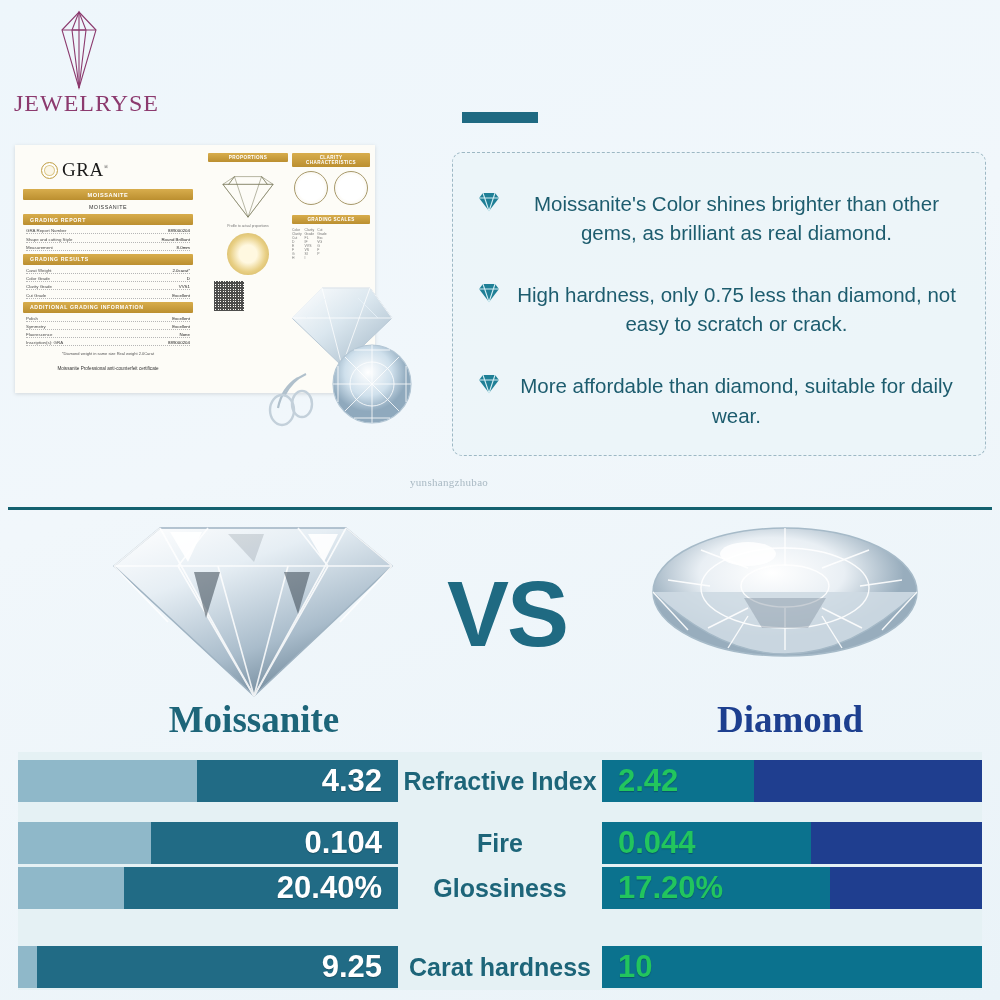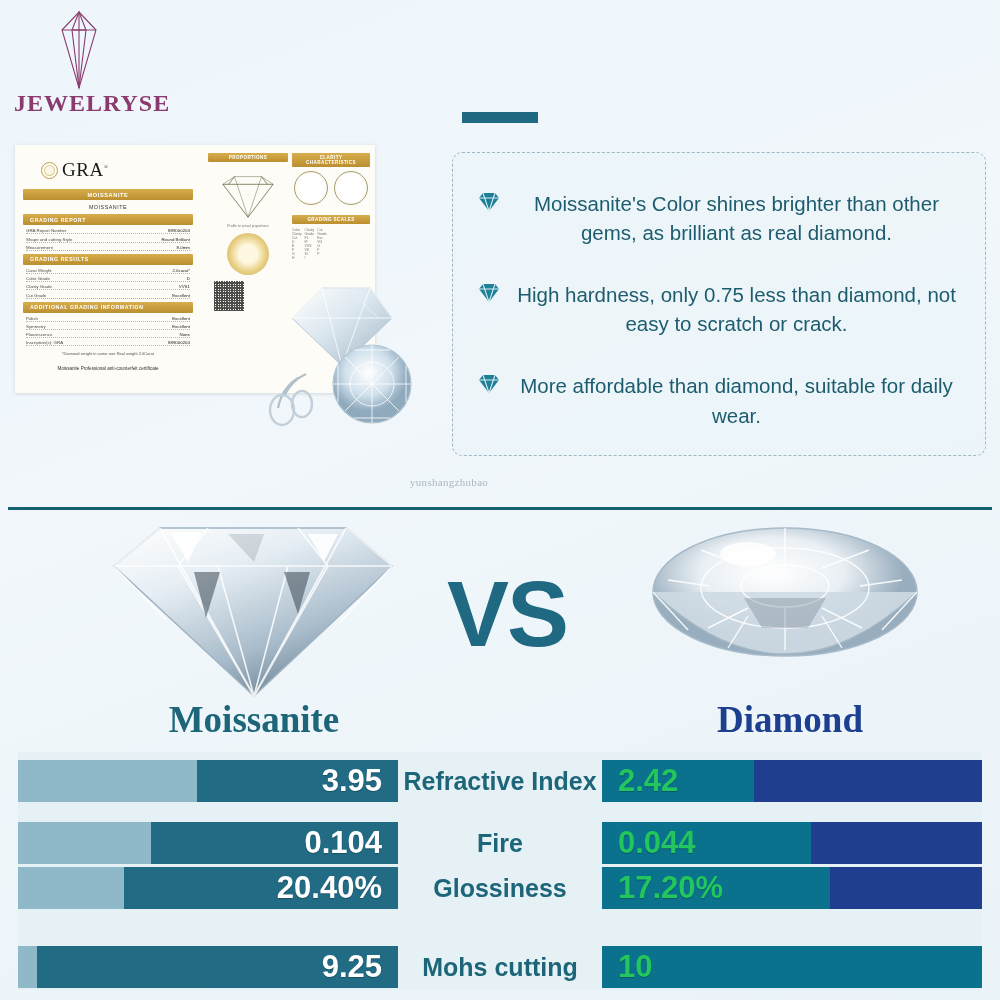--- a/index.html
+++ b/index.html
@@ -14,21 +14,21 @@
     width: 1000px; height: 1000px;
     background: linear-gradient(160deg, #eef6fb 0%, #f1f7fb 40%, #eaf3f8 100%);
   }
 
   
   .logo-wrap { position: absolute; left: 14px; top: 8px; width: 130px; height: 110px; }
   .logo-gem { position: absolute; left: 40px; top: 2px; width: 50px; height: 80px; }
   .logo-text {
     position: absolute; left: 0px; top: 82px;
     font-family: "Liberation Serif", serif;
-    font-weight: bold; font-size: 24px; letter-spacing: 1px;
+    font-weight: normal; font-size: 24px; letter-spacing: 1px;
     color: #8c3a6e;
   }
 
   
   .headline {
     position: absolute; left: 30px; top: 22px;
     font-size: 62px; font-weight: bold; letter-spacing: -1px;
     color: #1f6a82;
     white-space: nowrap;
   }
@@ -444,21 +444,21 @@
   </svg>
 
   <div class="lbl-moiss">Moissanite</div>
   <div class="lbl-diam">Diamond</div>
 
   <div class="cmp">
 
     <div class="cmp-row" style="top:8px">
       <div class="bar-l">
         <span class="fill" style="width:53%"></span>
-        <span class="num">3.95</span>
+        <span class="num">4.32</span>
       </div>
       <div class="mid-lbl">Refractive Index</div>
       <div class="bar-r">
         <span class="fill" style="width:40%"></span>
         <span class="num">2.42</span>
       </div>
     </div>
 
     <div class="cmp-row" style="top:70px">
       <div class="bar-l">
@@ -482,21 +482,21 @@
         <span class="fill" style="width:60%"></span>
         <span class="num">17.20%</span>
       </div>
     </div>
 
     <div class="cmp-row" style="top:194px">
       <div class="bar-l">
         <span class="fill" style="width:95%"></span>
         <span class="num">9.25</span>
       </div>
-      <div class="mid-lbl">Mohs cutting</div>
+      <div class="mid-lbl">Carat hardness</div>
       <div class="bar-r">
         <span class="fill" style="width:100%"></span>
         <span class="num">10</span>
       </div>
     </div>
 
   </div>
 
 </div>
 

